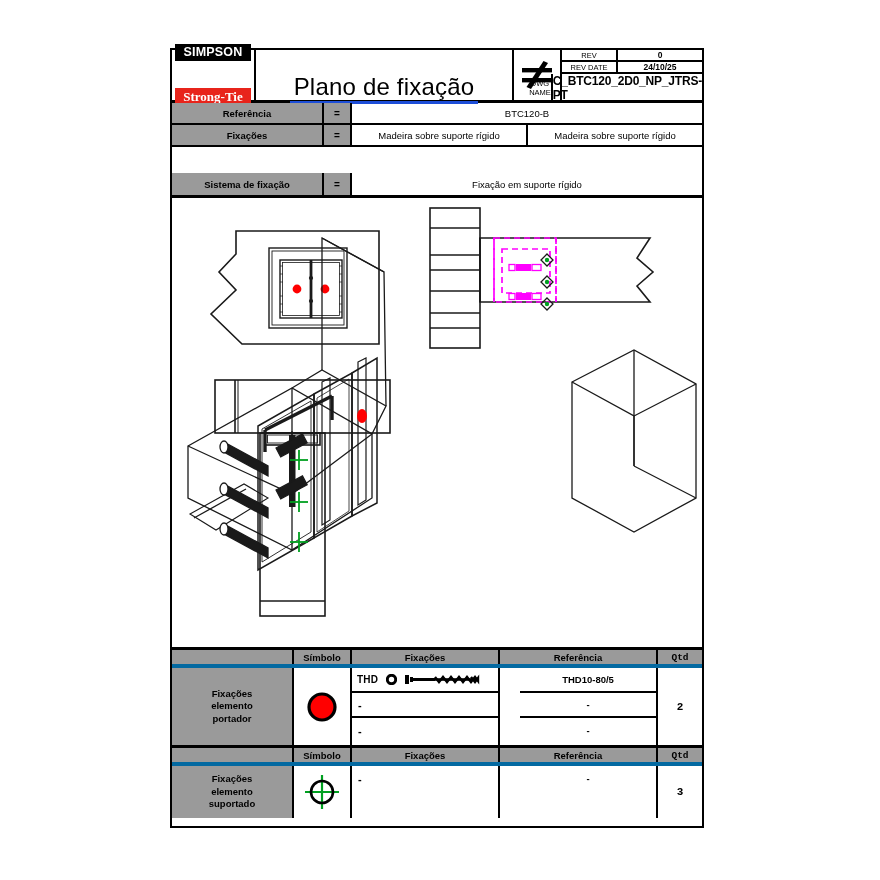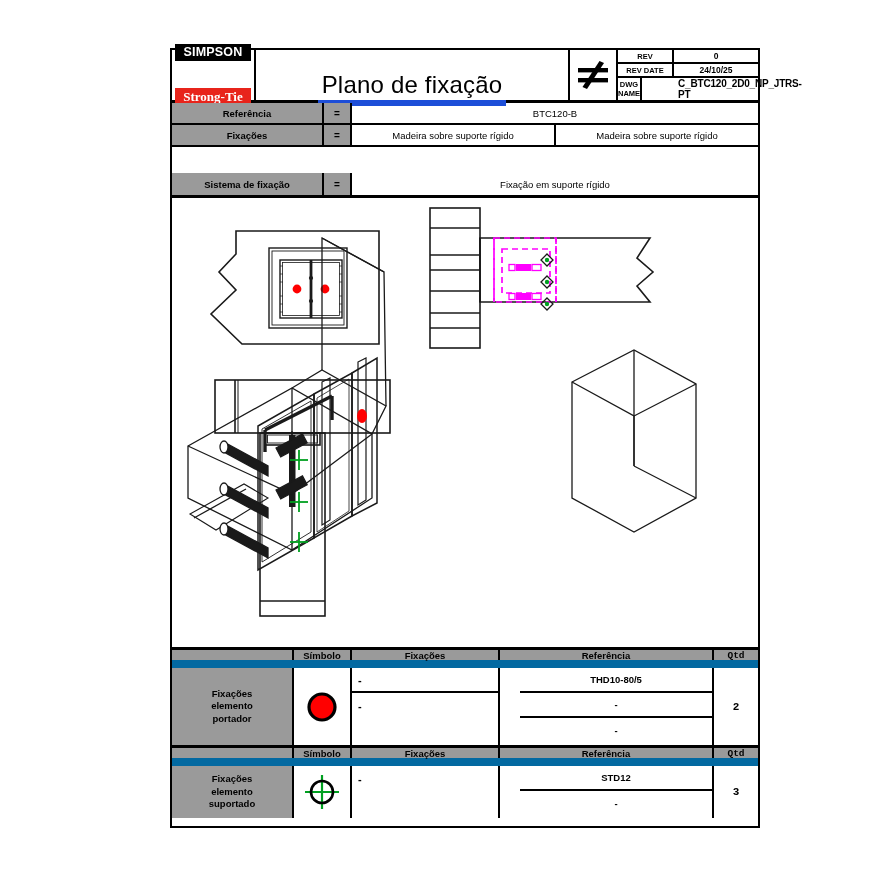--- a/index.html
+++ b/index.html
@@ -5,21 +5,21 @@
   html,body{margin:0;padding:0;}
   body{
     width:880px;height:880px;
     background:#ffffff;
     font-family:"Liberation Sans", sans-serif;
     overflow:hidden;
   }
   .sheet{
     position:absolute;
     left:170px; top:48px;
-    width:590px; height:780px;
+    width:534px; height:780px;
     border:2px solid #000;
     box-sizing:border-box;
     background:#fff;
   }
   
   .hdr{
     display:flex;
     height:53px;
     border-bottom:3px solid #000;
     box-sizing:border-box;
@@ -51,56 +51,56 @@
   }
   .title-box{
     flex:1;
     display:flex;align-items:center;justify-content:center;
     border-right:2px solid #000;
     box-sizing:border-box;
   }
   .title-box span{
     font-size:24px;
     letter-spacing:.2px;
-    border-bottom:6px solid #1d4ed8;
+    border-bottom:3px solid #1d4ed8;
     padding:0 4px 1px 4px;
     line-height:1.15;
     margin-top:27px;
   }
   .neq-box{
     width:48px;
     border-right:2px solid #000;
     box-sizing:border-box;
     display:flex;align-items:center;justify-content:center;
   }
   .rev-box{
     width:140px;
     display:flex;flex-direction:column;
     box-sizing:border-box;
   }
   .rev-row{
     flex:1;display:flex;
     border-bottom:2px solid #000;
     box-sizing:border-box;
   }
-  .rev-row:last-child{border-bottom:none;}
+  .rev-row:last-child{border-bottom:none;justify-content:flex-end;}
   .rev-lbl{
     width:56px;
     border-right:2px solid #000;
     box-sizing:border-box;
     display:flex;align-items:center;justify-content:center;
-    font-size:7.5px;font-weight:bold;
+    font-size:7.5px;font-weight:normal;
     text-align:center;
   }
   .rev-val{
     flex:1;
     display:flex;align-items:center;justify-content:center;
     font-size:8.5px;font-weight:bold;
   }
-  .rev-val.small{font-size:10px;letter-spacing:-.2px;padding-left:36px;}
+  .rev-val.small{font-size:12px;letter-spacing:-.2px;}
   
   .spec{
     border-bottom:3px solid #000;
     box-sizing:border-box;
   }
   .spec-row{
     display:flex;
     height:22px;
     border-bottom:2px solid #000;
     box-sizing:border-box;
@@ -139,21 +139,21 @@
     overflow:hidden;
   }
   .draw svg{display:block;}
   
   .ftable{
     box-sizing:border-box;
   }
   .ftable.first{border-bottom:3px solid #000;}
   .fhead{
     display:flex;height:18px;
-    border-bottom:8px solid #0369a1;
+    border-bottom:4px solid #0369a1;
     box-sizing:border-box;
     background:#c2410c;
   }
   .fbody{display:flex;box-sizing:border-box;}
   .c-name{width:122px;background:#9a9a9a;border-right:2px solid #000;box-sizing:border-box;
           display:flex;align-items:center;justify-content:center;text-align:center;
           font-size:9.5px;font-weight:bold;line-height:1.3;}
   .c-sym{width:58px;border-right:2px solid #000;box-sizing:border-box;
          display:flex;align-items:center;justify-content:center;}
   .c-fix{width:148px;border-right:2px solid #000;box-sizing:border-box;}
@@ -400,20 +400,33 @@
           <div>portador</div>
         </div>
       </div>
       <div class="c-sym">
         <svg width="34" height="34" viewBox="0 0 34 34">
           <circle cx="17" cy="17" r="13" fill="#ff0000" stroke="#000" stroke-width="3.2"></circle>
         </svg>
       </div>
       <div class="c-fix">
         <div class="frow fx">
+          <span class="tag">THD</span>
+          <svg width="11" height="11" viewBox="0 0 11 11">
+            <circle cx="5.5" cy="5.5" r="4.2" fill="none" stroke="#000" stroke-width="3"></circle>
+          </svg>
+          <svg width="78" height="13" viewBox="0 0 78 13">
+            <rect x="0" y="2" width="4" height="9" fill="#000"></rect>
+            <rect x="5" y="4" width="3" height="5" fill="#000"></rect>
+            <rect x="8" y="5" width="22" height="3" fill="#000"></rect>
+            <path d="M30 4 L34 9 L38 4 L42 9 L46 4 L50 9 L54 4 L58 9 L62 4 L66 9 L70 4 L73 8 L73 5 L70 9 L66 4" fill="none" stroke="#000" stroke-width="2.4"></path>
+            <rect x="30" y="5.2" width="44" height="2.6" fill="#000"></rect>
+          </svg>
+        </div>
+        <div class="frow fx">
           <span class="dot-lbl">-</span>
         </div>
         <div class="frow fx">
           <span class="dot-lbl">-</span>
         </div>
       </div>
       <div class="c-ref">
         <div class="frow ref">THD10-80/5</div>
         <div class="frow ref">-</div>
         <div class="frow ref">-</div>
@@ -444,20 +457,19 @@
           <line x1="2" y1="19" x2="36" y2="19" stroke="#00a020" stroke-width="2.2"></line>
           <circle cx="19" cy="19" r="11" fill="none" stroke="#000" stroke-width="2.6"></circle>
         </svg>
       </div>
       <div class="c-fix">
         <div class="frow fx">
           <span class="dot-lbl">-</span>
         </div>
       </div>
       <div class="c-ref">
-        <div class="frow ref">STD12</div>
         <div class="frow ref">-</div>
       </div>
       <div class="c-qtd">3</div>
     </div>
   </div>
 
 </div>
 
 </body></html>

